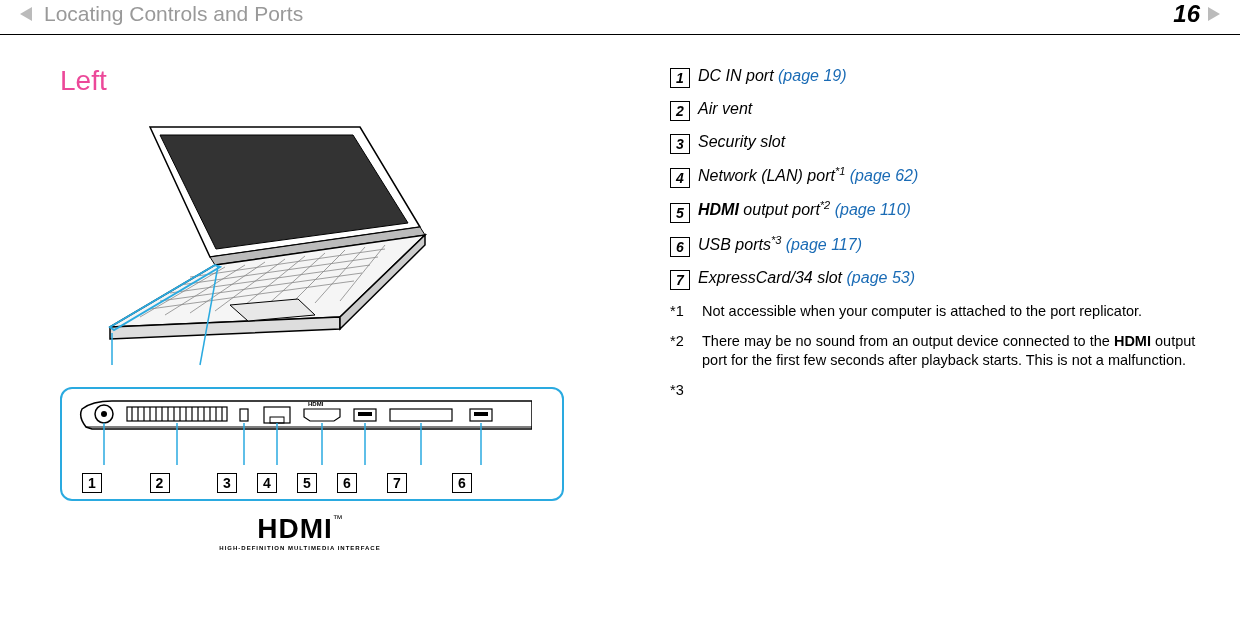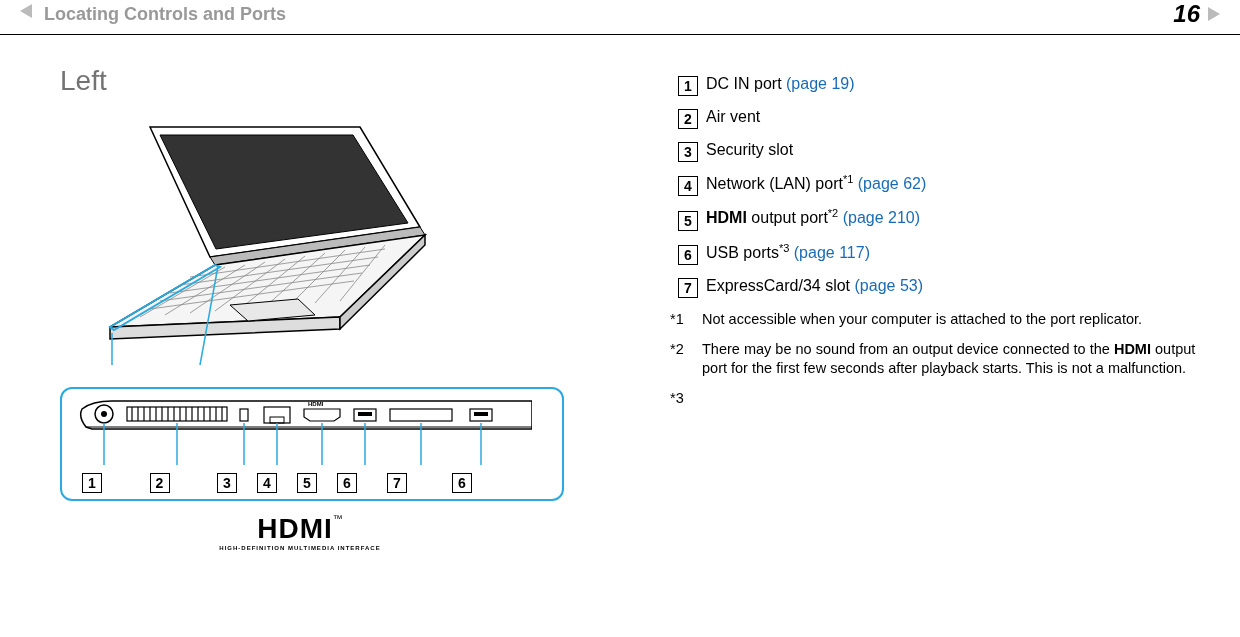--- a/index.html
+++ b/index.html
@@ -14,24 +14,25 @@
   }
   .header {
     display: flex;
     justify-content: space-between;
     align-items: center;
     padding: 0 20px 6px 20px;
     border-bottom: 1px solid #000;
   }
   .header-left {
     display: flex;
+    align-items: center;
     gap: 12px;
     color: #999;
-    font-weight: bold;
-    font-size: 18px;
+    font-weight: normal;
+    font-size: 21px;
   }
   .header-right {
     display: flex;
     align-items: center;
     gap: 8px;
     font-style: italic;
     font-weight: bold;
     font-size: 24px;
   }
   .tri-left {
@@ -48,21 +49,21 @@
   }
   .content {
     display: flex;
     padding: 30px 40px 0 60px;
   }
   .left-col {
     width: 560px;
     flex-shrink: 0;
   }
   .section-title {
-    color: #737373;
+    color: #ec4899;
     font-size: 28px;
     font-weight: normal;
     margin: 0 0 20px 0;
   }
   .diagram-wrap {
     position: relative;
   }
   .laptop-svg {
     display: block;
   }
@@ -92,21 +93,22 @@
     font-weight: bold;
     font-size: 14px;
   }
   .right-col {
     padding-left: 50px;
     font-size: 16px;
   }
   .callout-list {
     list-style: none;
     padding: 0;
-    margin: 8px;
+    margin: 0;
+    font-style: italic;
   }
   .callout-list li {
     margin-bottom: 10px;
     line-height: 1.4;
   }
   .callout-list .num-box {
     margin-right: 8px;
     vertical-align: -2px;
   }
   .link {
@@ -295,21 +297,21 @@
       <li>
         <span class="num-box">2</span><span>Air vent</span>
       </li>
       <li>
         <span class="num-box">3</span><span>Security slot</span>
       </li>
       <li>
         <span class="num-box">4</span><span>Network (LAN) port</span><sup>*1</sup><span class="link"> (page 62)</span>
       </li>
       <li>
-        <span class="num-box">5</span><b>HDMI</b><span> output port</span><sup>*2</sup><span class="link"> (page 210)</span>
+        <span class="num-box">5</span><b>HDMI</b><span> output port</span><sup>*2</sup><span class="link"> (page 110)</span>
       </li>
       <li>
         <span class="num-box">6</span><span>USB ports</span><sup>*3</sup><span class="link"> (page 117)</span>
       </li>
       <li>
         <span class="num-box">7</span><span>ExpressCard/34 slot </span><span class="link">(page 53)</span>
       </li>
     </ul>
 
     <div class="footnotes">

